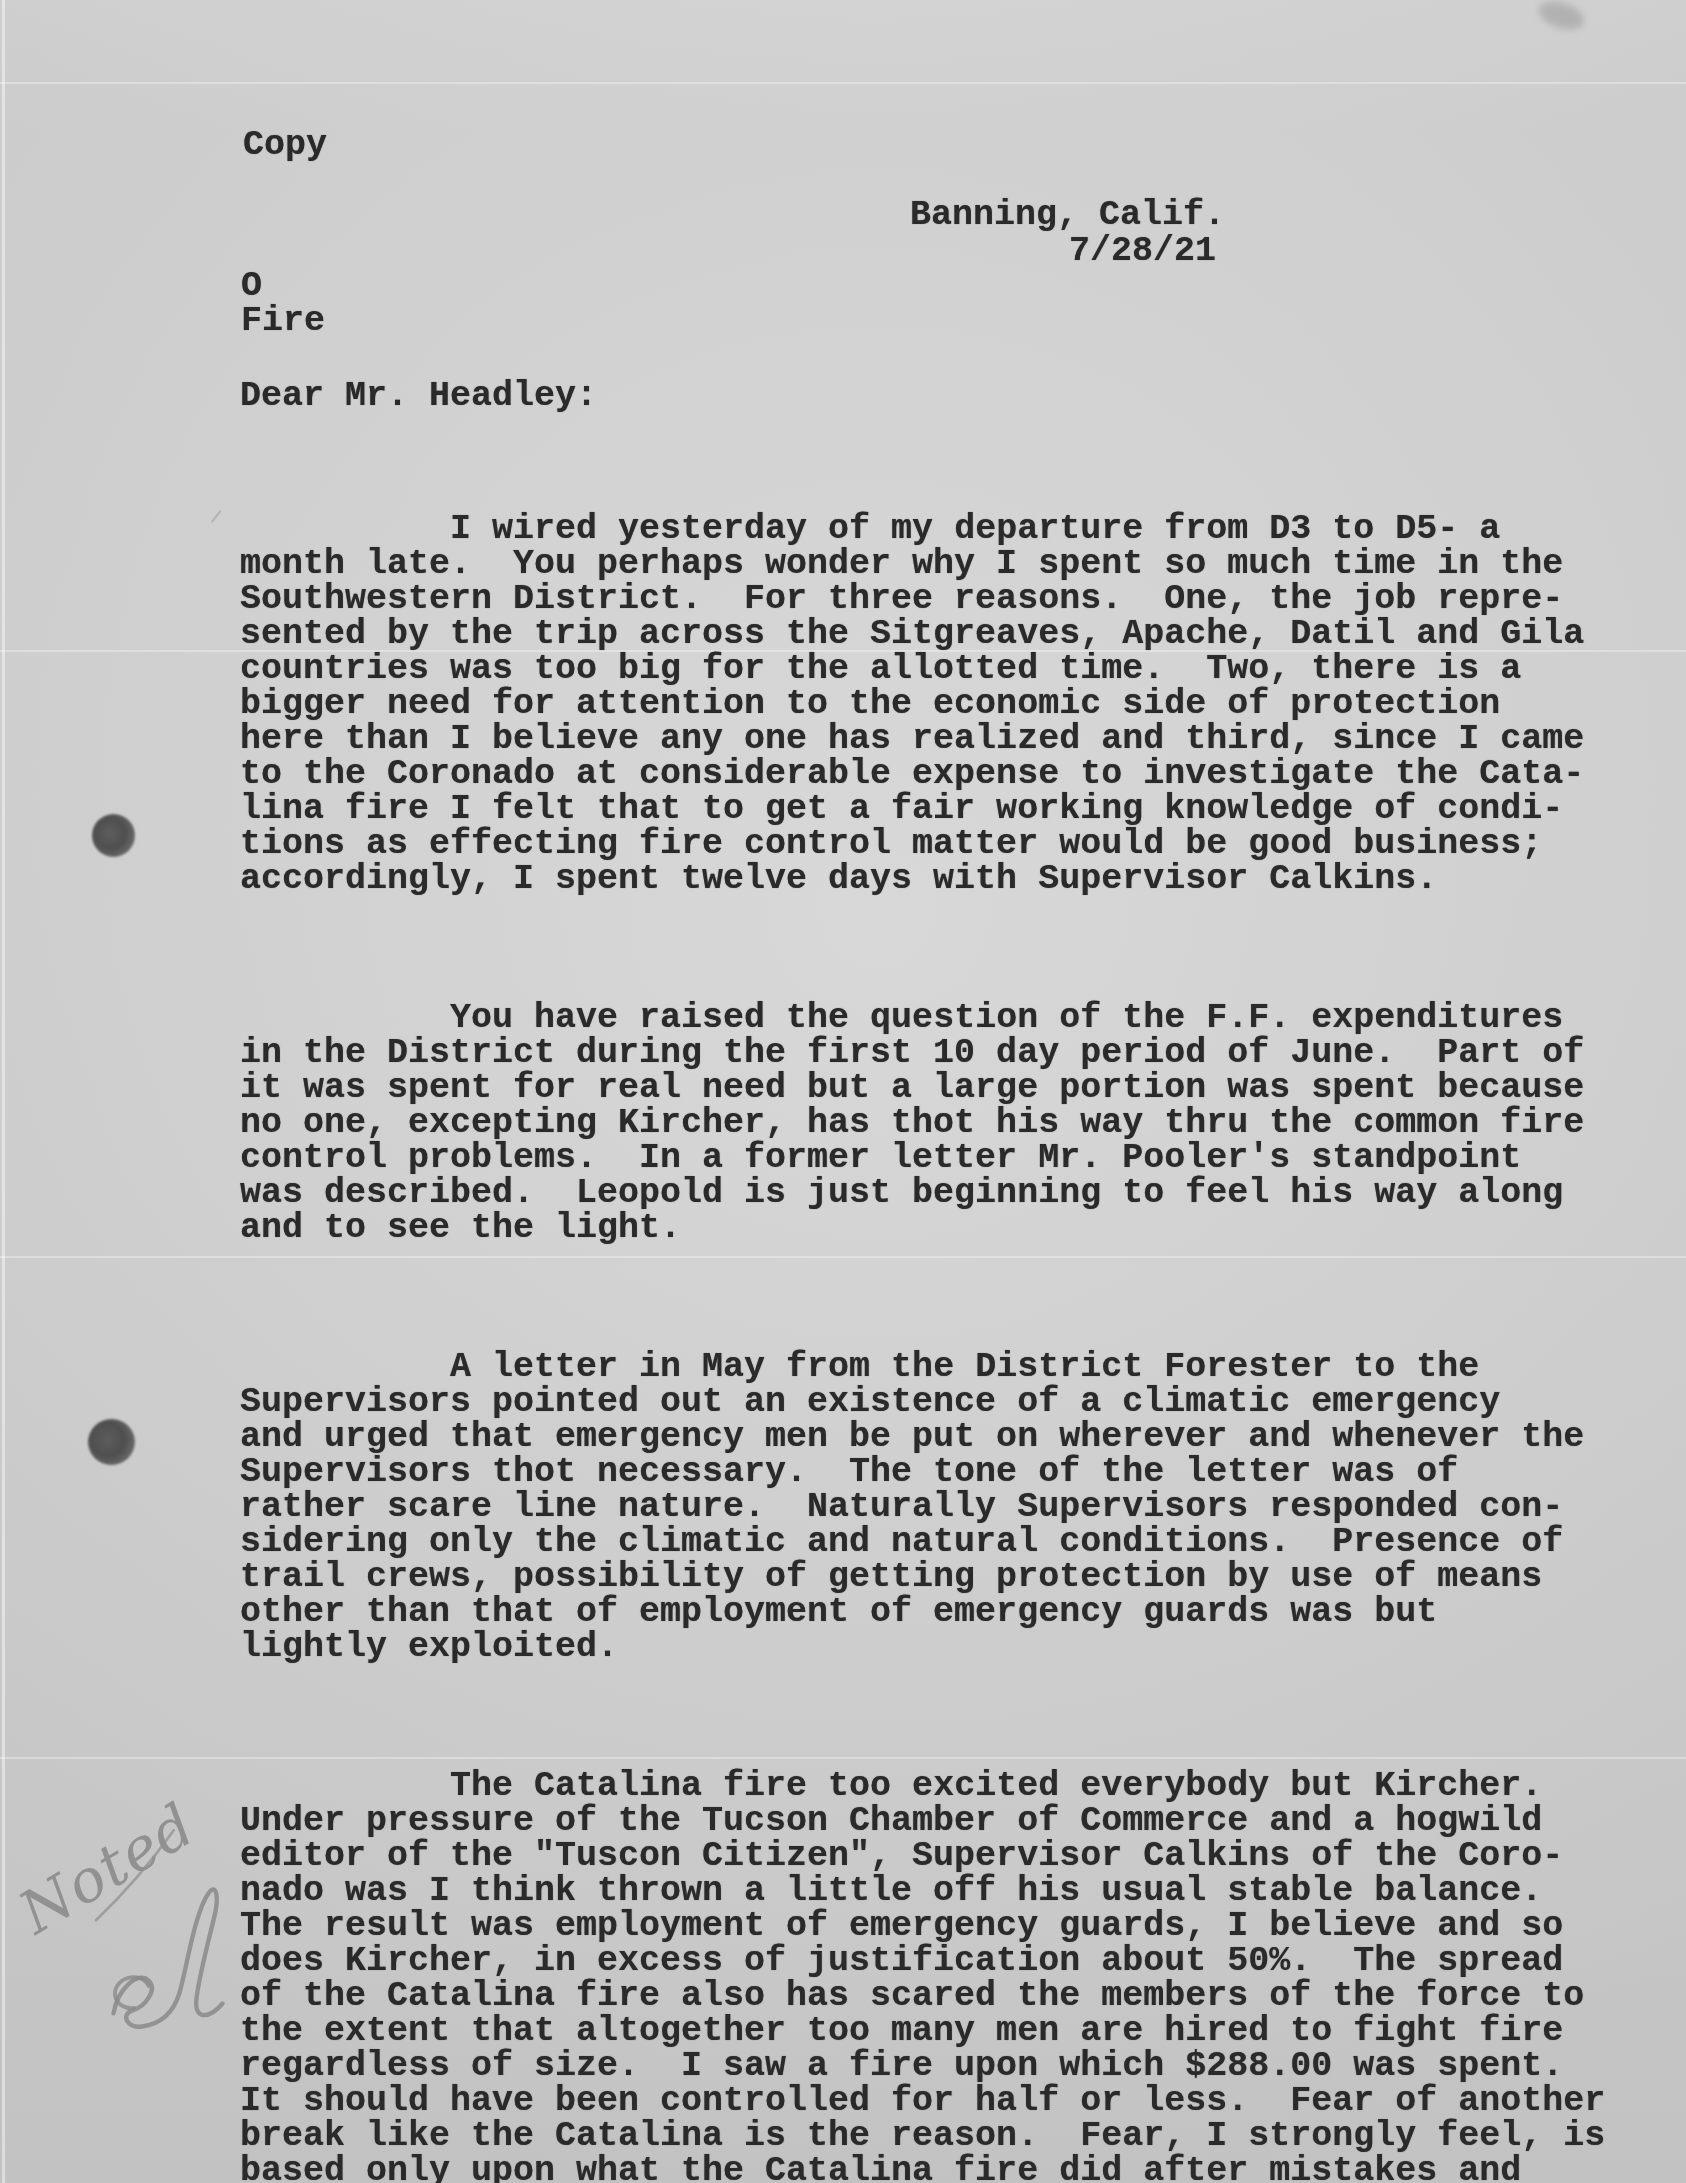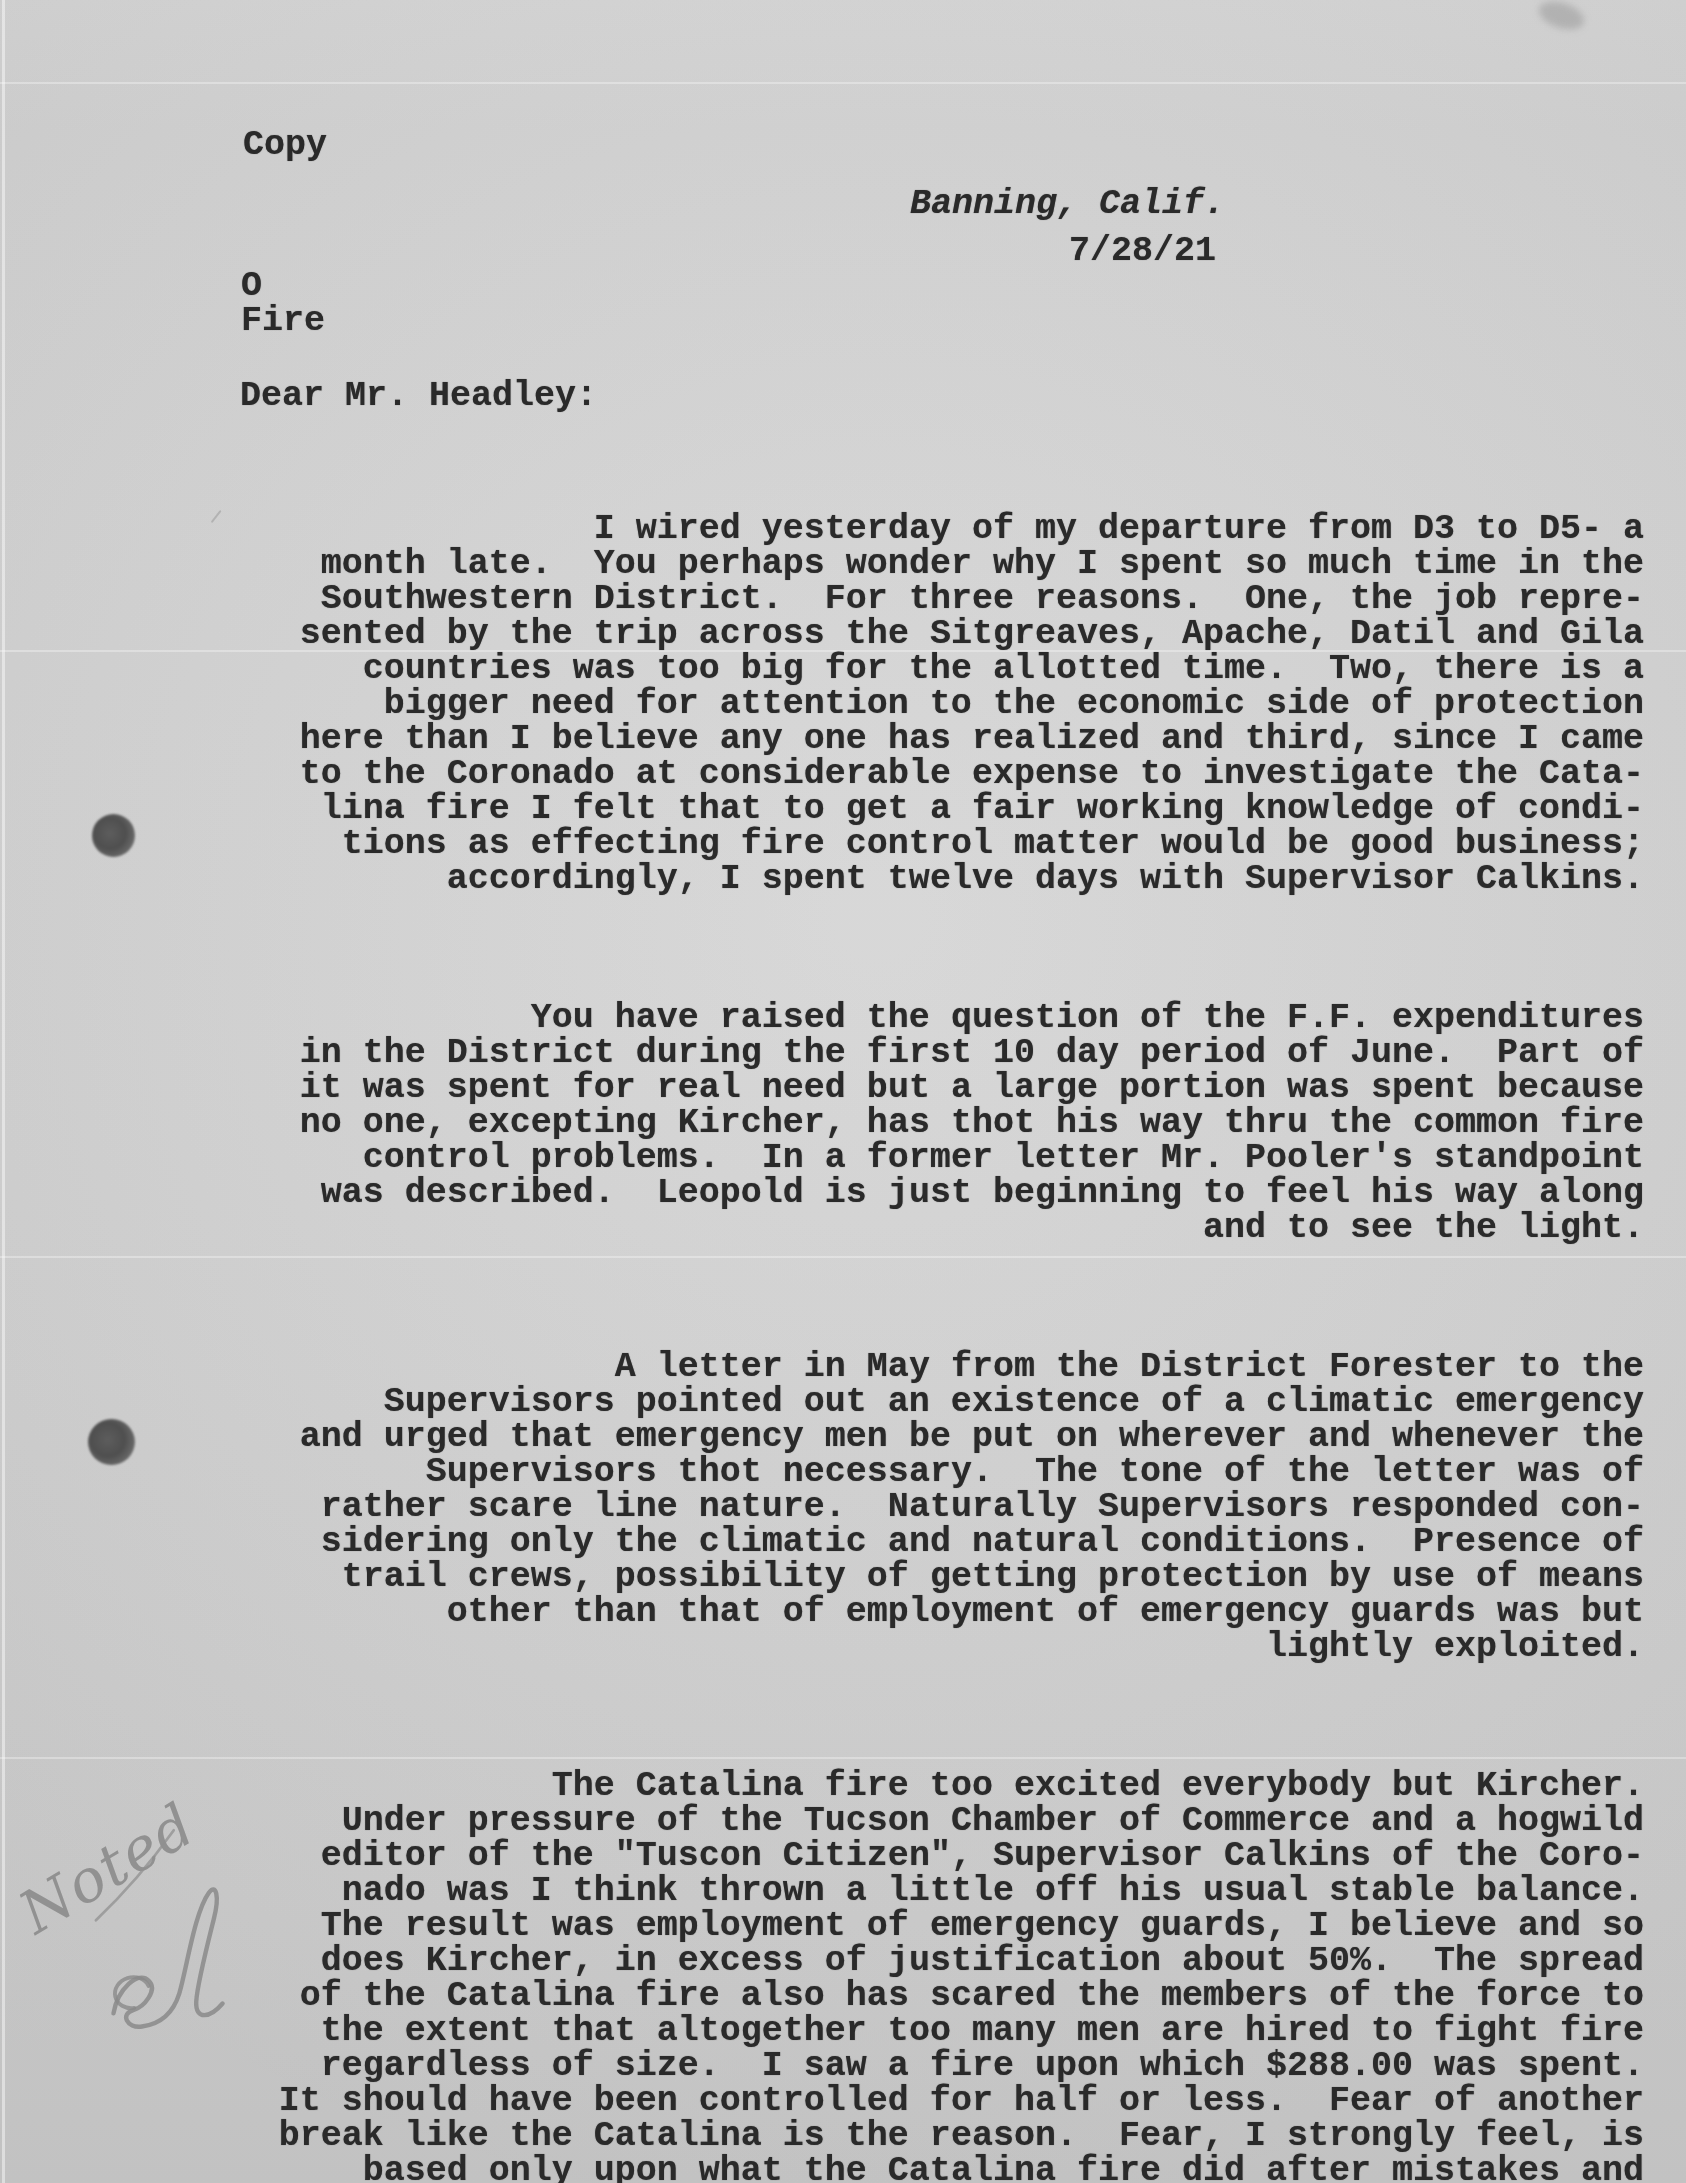--- a/index.html
+++ b/index.html
@@ -26,21 +26,21 @@
     background:rgba(255,255,255,0.32);
   }
   .type{
     font-family:"Liberation Mono","DejaVu Sans Mono",monospace;
     font-size:35px;line-height:35px;font-weight:bold;color:#2a2a2a;
     text-shadow:0 0 1.1px rgba(40,40,40,0.55);
     white-space:pre-wrap;letter-spacing:0;margin-top:8px;
   }
   .block{position:absolute;}
   .body-text{width:1404px;}
-  .body-text p{margin:0 0 34px 0;text-align:right;}
+  .body-text p{margin:0 0 34px 0;}
   .body-text p:last-child{margin-bottom:0;}
   .ink-spot{
     position:absolute;border-radius:50%;
     background:radial-gradient(circle at 42% 45%,#5d5d5d 0%,#4f4f4f 45%,#666666 70%,rgba(120,120,120,0.55) 88%,rgba(150,150,150,0) 100%);
     filter:blur(0.8px);
   }
   .corner-smudge{
     position:absolute;left:1538px;top:3.3px;width:47px;height:25px;border-radius:50%;
     background:rgba(110,110,110,0.30);filter:blur(3.8px);transform:rotate(18deg);
   }
@@ -70,21 +70,21 @@
   <div class="streak" style="top:82px"></div>
   <div class="streak" style="top:650px"></div>
   <div class="streak" style="top:1256px"></div>
   <div class="streak" style="top:1757px"></div>
 
   <div class="corner-smudge"></div>
   <div class="pencil-tick"></div>
 
   <div class="type block" style="left:243px;top:120px;">Copy</div>
 
-  <div class="type block" style="left:910px;top:179px;font-style:italic;">Banning, Calif.</div>
+  <div class="type block" style="left:910px;top:190px;">Banning, Calif.</div>
 
   <div class="type block" style="left:1069px;top:226px;">7/28/21</div>
 
   <div class="type block" style="left:241px;top:261px;">O
 Fire</div>
 
   <div class="type block" style="left:240px;top:371px;font-family:Liberation Mono, monospace;">Dear Mr. Headley:</div>
 
   <div class="type block body-text" style="left:240px;top:434px;">
     <p>          I wired yesterday of my departure from D3 to D5- a

